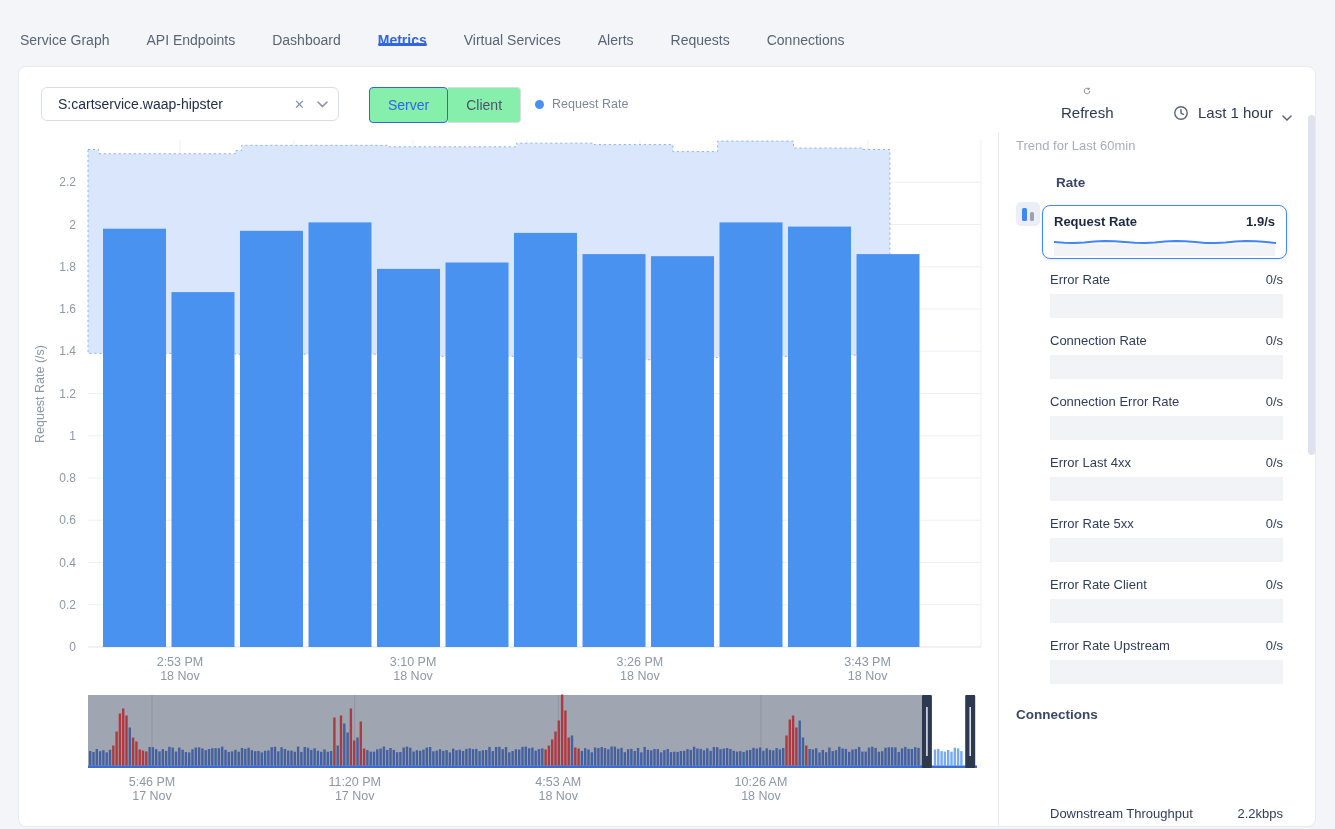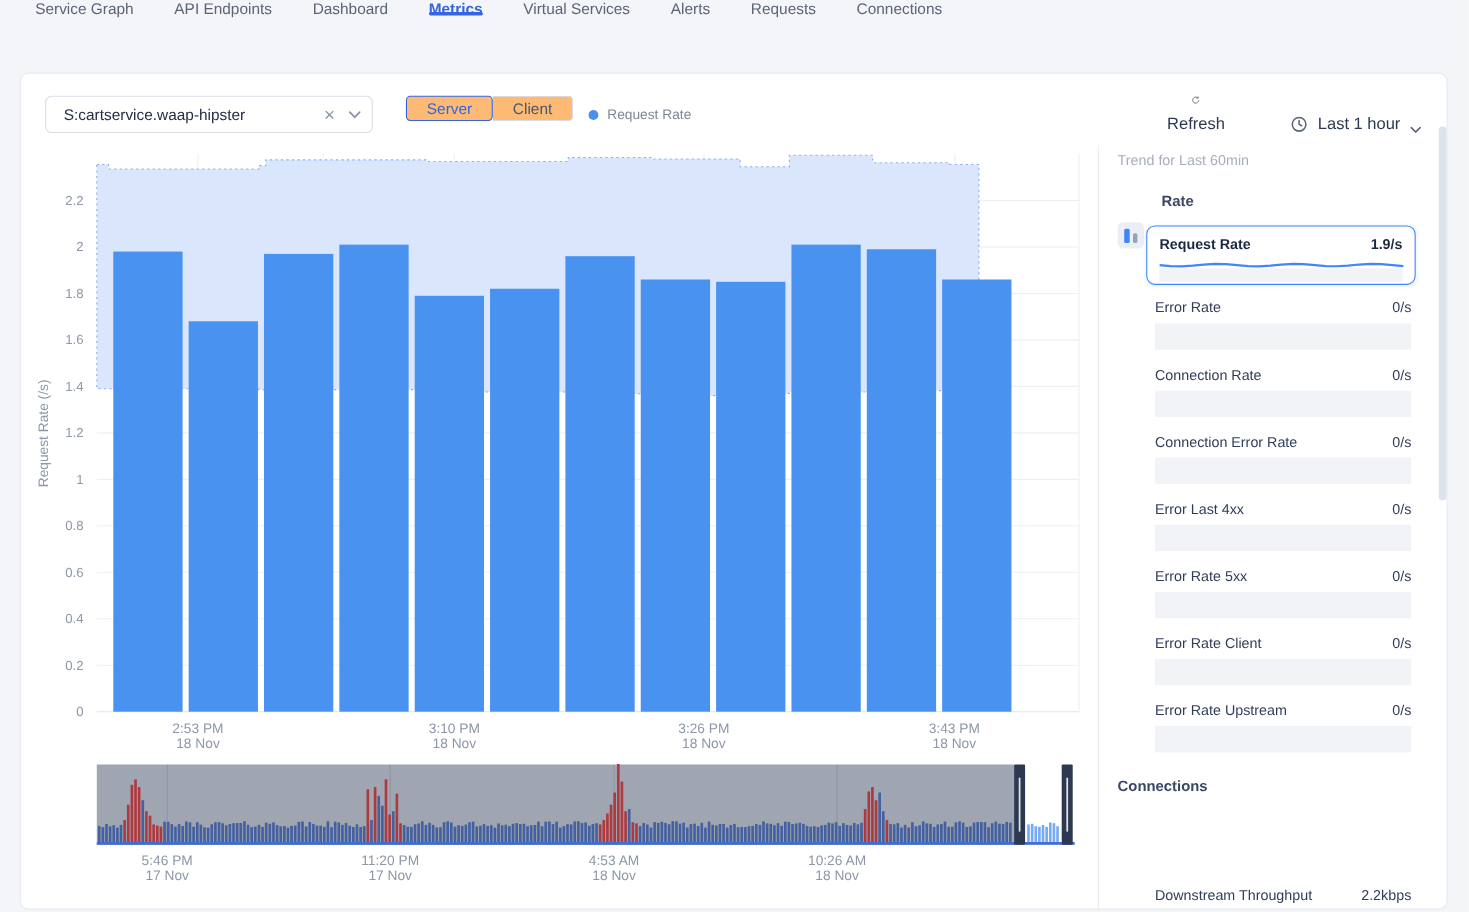--- a/index.html
+++ b/index.html
@@ -3,42 +3,42 @@
 <meta charset="utf-8">
 <style>
   * { margin:0; padding:0; box-sizing:border-box; }
   html,body { background:#f4f5f8; }
   .page {
     position:relative; width:1335px; height:829px; overflow:hidden;
     background:#f4f5f8; font-family:"Liberation Sans",sans-serif;
   }
   
   .topnav { position:absolute; left:0; top:0; right:0; height:48px;
-    display:flex; align-items:flex-start; padding-left:32px; gap:37px; }
+    display:flex; align-items:flex-end; padding-left:20px; gap:37px; }
   .nav-item { font-size:14px; color:#5a6476; display:flex; align-items:center;
     position:relative; cursor:pointer; white-space:nowrap; }
   .nav-item.active { color:#3465e0; font-weight:bold; }
   .nav-item.active::after { content:""; position:absolute; left:0; right:0; bottom:2px;
     height:3px; background:#3465e0; border-radius:2px; }
 
   
   .card { position:absolute; left:18px; top:66px; width:1298px; height:761px;
     background:#ffffff; border:1px solid #e7eaf0; border-radius:8px; }
 
   
   .filter { position:absolute; left:22px; top:20px; width:298px; height:34px;
     border:1px solid #d9dde6; border-radius:6px; background:#fff;
     display:flex; align-items:center; padding:0 10px 0 16px; }
   .filter-value { flex:1; font-size:14px; font-weight:500; color:#232e48; }
   .filter-clear { color:#8a94a6; font-size:13px; padding:0 8px; cursor:pointer; }
   .filter-caret { display:flex; align-items:center; padding-left:4px; cursor:pointer; }
 
   .segmented { position:absolute; left:350px; top:20px; display:flex; }
-  .seg-btn { height:23px; padding:0 18px; display:flex; align-items:center;
-    font-size:14px; background:#fdba74; cursor:pointer; }
+  .seg-btn { height:36px; padding:0 18px; display:flex; align-items:center;
+    font-size:14px; background:#86efac; cursor:pointer; }
   .seg-btn.active { border:1px solid #3465e0; color:#3465e0; border-radius:4px; z-index:2; }
   .seg-btn.inactive { border:1px solid #d9dde6; border-left:none; color:#4a5568;
     border-radius:0 4px 4px 0; }
 
   .legend { position:absolute; left:516px; top:20px; height:34px;
     display:flex; align-items:center; gap:8px; cursor:pointer; }
   .legend-dot { width:9px; height:9px; border-radius:50%; background:#4a90f0; }
   .legend-label { font-size:12.5px; color:#7e8798; }
 
   .refresh-btn { position:absolute; left:1042px; top:20px; height:34px;

